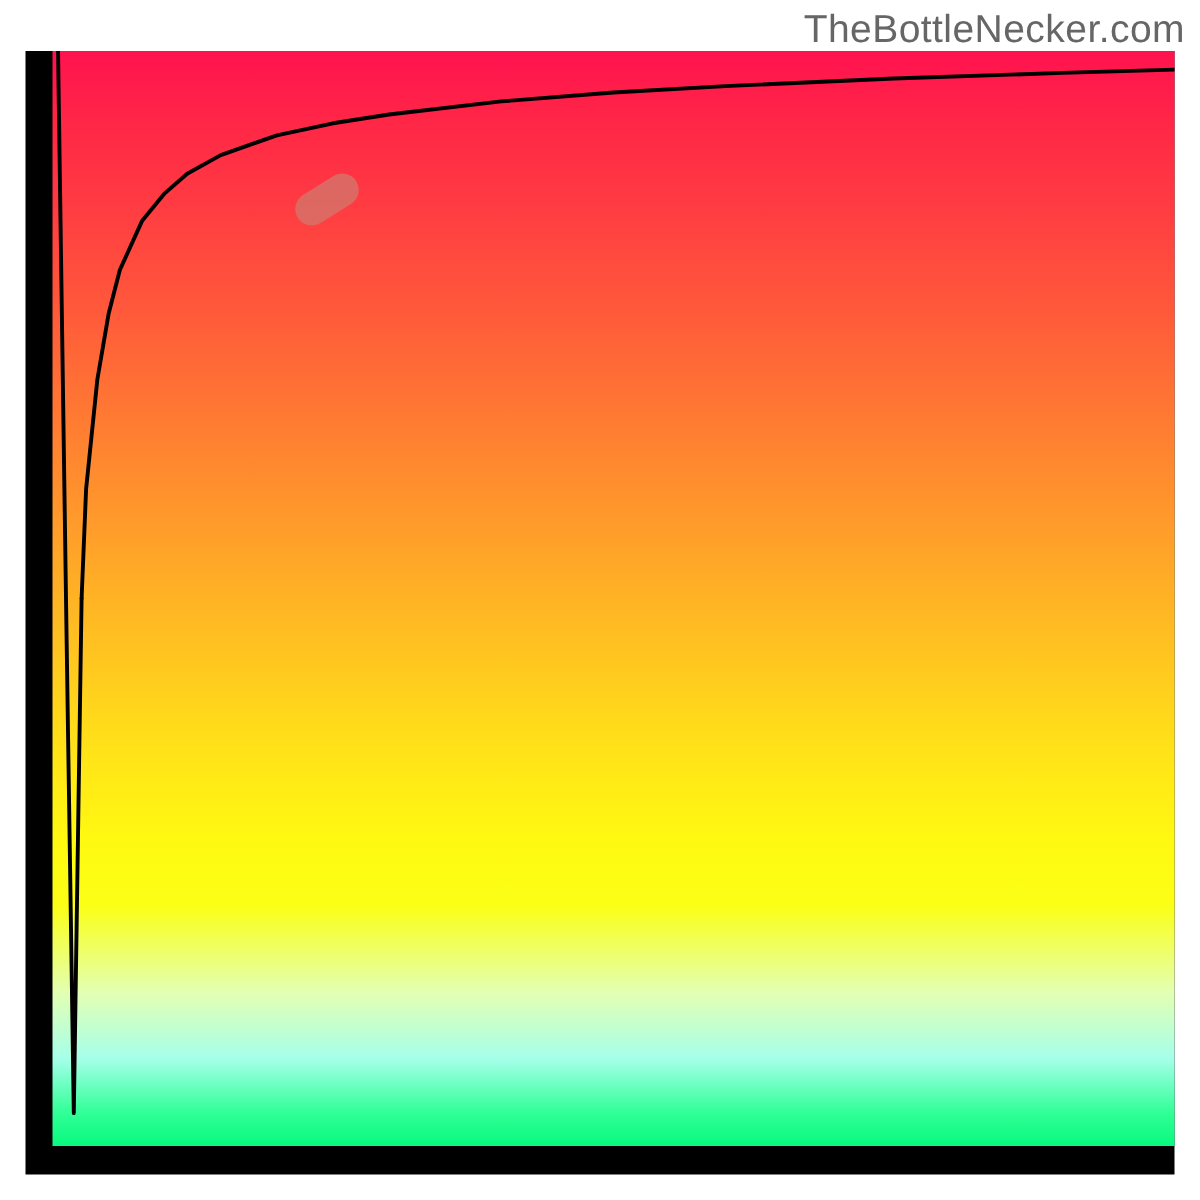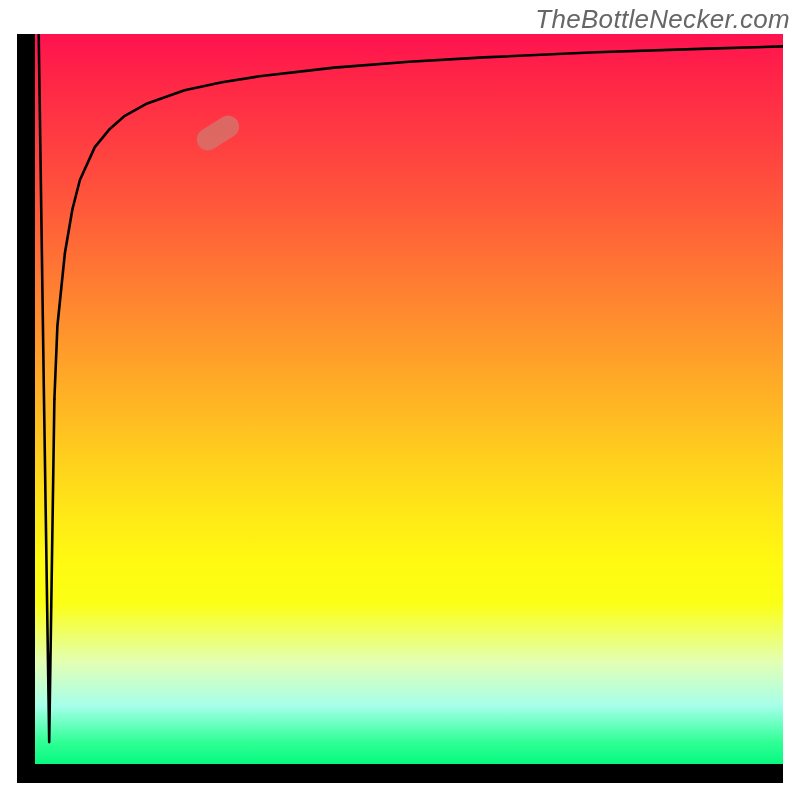--- a/index.html
+++ b/index.html
@@ -17,21 +17,20 @@
     height: 800px;
   }
   .attribution {
     position: absolute;
     top: 4px;
     right: 10px;
     color: #666;
     font-size: 26px;
     letter-spacing: 0.3px;
     font-weight: 500;
-    font-style: italic;
   }
   .chart {
     position: absolute;
     top: 34px;
     left: 17px;
     width: 766px;
     height: 749px;
     background: #000;
   }
   .plot {

